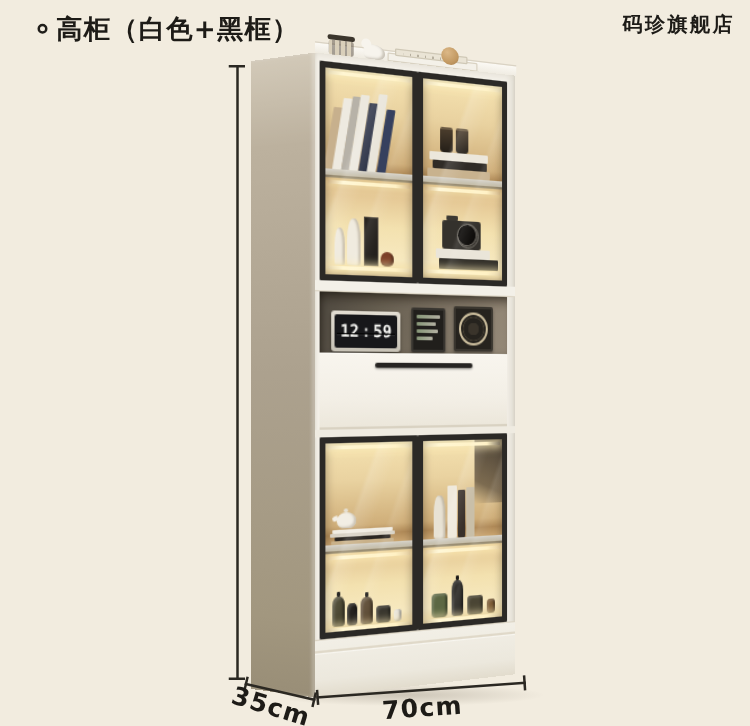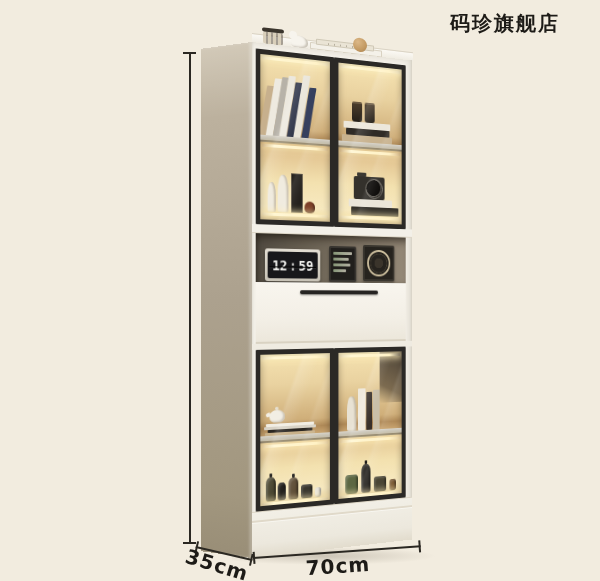--- a/index.html
+++ b/index.html
@@ -7,21 +7,21 @@
   body { font-family:"DejaVu Sans","Liberation Sans",sans-serif; }
   .stage {
     position:relative; width:600px; height:581px; margin:0 auto;
     background:#f2ecdf; overflow:hidden; color:#1d1b17;
   }
 
   
   .title-wrap { position:absolute; left:30px; top:9px; display:flex; align-items:center; gap:7px; }
   .bullet { width:8px; height:8px; border:2px solid #201e1a; border-radius:50%; display:inline-block; }
   .title { font-size:21px; font-weight:700; letter-spacing:1px; }
-  .store { position:absolute; right:40px; top:10px; font-size:20px; font-weight:700; letter-spacing:2px; }
+  .store { position:absolute; right:12px; top:10px; font-size:16px; font-weight:700; letter-spacing:2px; }
 
   
   .dimline { background:#2b2822; position:absolute; }
   .v-line { left:189px; top:52px; width:2px; height:492px; }
   .v-tick { left:183px; width:13px; height:2px; }
   .v-tick.t { top:52px; } .v-tick.b { top:542px; }
   .h-label { position:absolute; left:92px; top:277px; width:88px; text-align:right;
              font-size:19px; font-weight:600; letter-spacing:.5px; }
   .dim70 { position:absolute; left:253px; top:557px; width:168px; transform:rotate(-4deg); transform-origin:left top; }
   .dim70 .bar { position:absolute; left:0; top:0; width:100%; height:2px; background:#2b2822; }
@@ -173,20 +173,24 @@
     background:linear-gradient(180deg,#f8f5ee 0%,#f3efe6 60%,#ece7db 100%);
     border-top:1px solid #fbf9f4; border-bottom:2px solid #d9d2c2; }
   .handle { position:absolute; left:49px; top:7px; width:91px; height:4px; background:#262422;
     border-radius:2px; box-shadow:0 1px 2px rgba(0,0,0,.45); }
 </style>
 </head>
 <body>
 
 <div class="stage">
 
+  <div class="title-wrap">
+    <span class="bullet"></span>
+    <span class="title">高柜（白色+黑框）</span>
+  </div>
   <div class="store">码珍旗舰店</div>
 
   <div class="floor-shadow"></div>
 
   <div class="side-panel"></div>
 
   <div class="topdeck">
     <div class="top-strip"></div>
     <div class="jar"></div>
     <div class="bird"></div>

